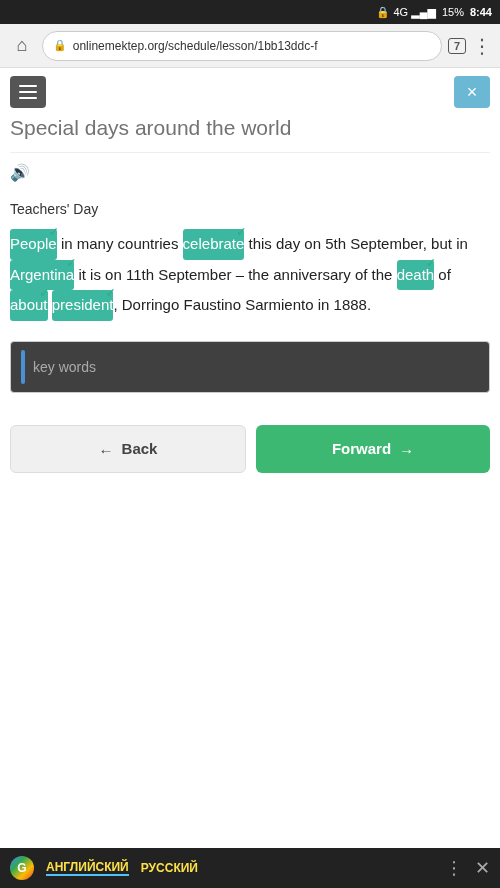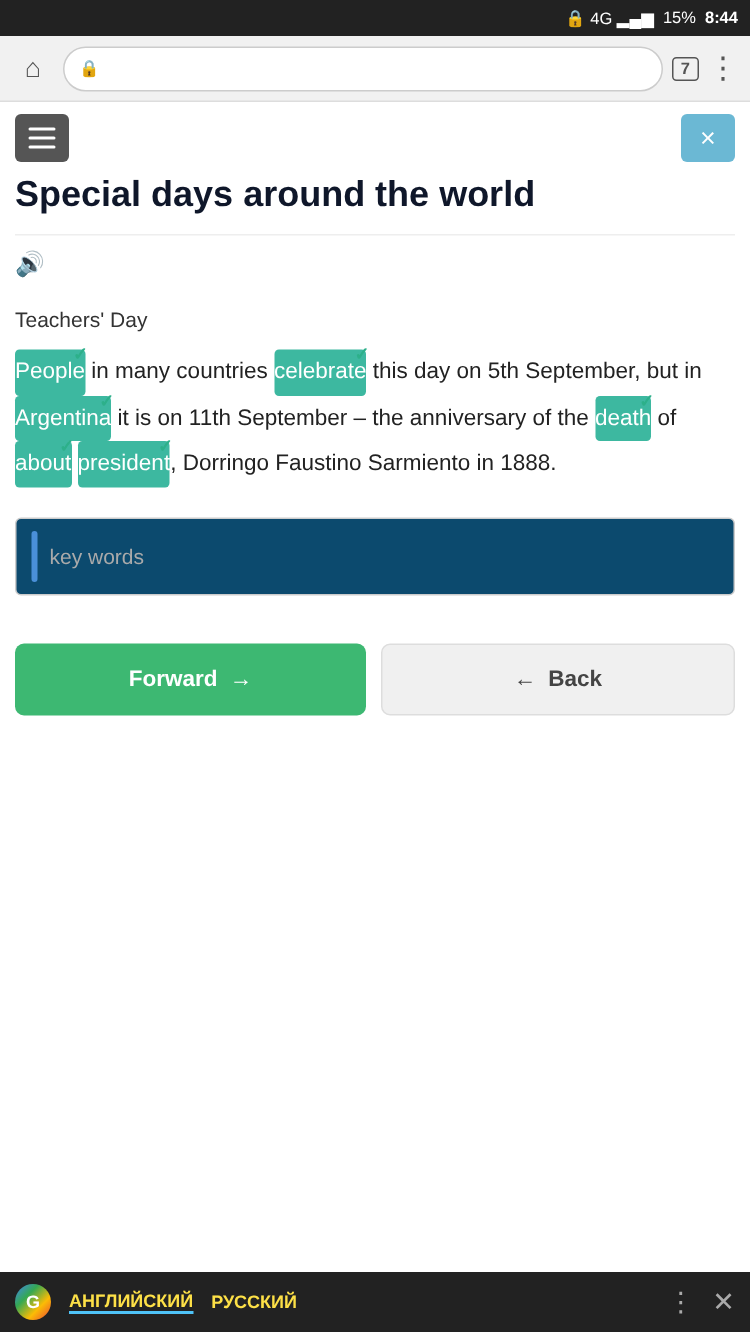--- a/index.html
+++ b/index.html
@@ -102,24 +102,24 @@
       color: #fff;
       border: none;
       border-radius: 4px;
       width: 36px; height: 32px;
       display: flex; align-items: center; justify-content: center;
       font-size: 18px;
       cursor: pointer;
     }
 
     .page-title {
-      font-size: 24px;
-      font-weight: bold;
+      font-size: 21px;
+      font-weight: normal;
       padding: 0 10px 12px 10px;
-      color: #0f172a;
+      color: #737373;
     }
 
     .instruction {
       padding: 8px 10px 12px 10px;
       font-size: 14px;
       font-weight: bold;
       color: #111;
       line-height: 1.5;
       display: flex;
       align-items: flex-start;
@@ -165,21 +165,21 @@
     
     .key-words-area {
       margin: 8px 10px;
       border: 1px solid #ccc;
       border-radius: 4px;
       height: 52px;
       display: flex;
       align-items: center;
       padding: 0 10px;
       gap: 8px;
-      background: #0c4a6e;
+      background: #404040;
     }
     .key-words-area .blue-bar {
       width: 4px;
       height: 34px;
       background: #4a90d9;
       border-radius: 2px;
       flex-shrink: 0;
     }
     .key-words-area .kw-placeholder {
       color: #aaa;
@@ -266,20 +266,21 @@
 <div class="status-bar">
   <span>🔒 <span>4G</span> ▂▄▆ </span>
   <span>15%</span>
   <span class="time">8:44</span>
 </div>
 
 <div class="browser-bar">
   <div class="nav-icon">⌂</div>
   <div class="url-bar">
     <span class="lock-icon">🔒</span>
+    <span>onlinemektep.org/schedule/lesson/1bb13ddc-f</span>
   </div>
   <div class="tab-count">7</div>
   <div class="menu-dots">⋮</div>
 </div>
 
 <div class="content">
 
   <div class="toolbar">
     <button class="menu-btn">
       <span></span>
@@ -320,27 +321,27 @@
       <span class="checkmark">✓</span>
     </span><span>, Dorringo Faustino Sarmiento in 1888.</span>
   </div>
 
   <div class="key-words-area">
     <div class="blue-bar"></div>
     <span class="kw-placeholder">key words</span>
   </div>
 
   <div class="nav-buttons">
+    <button class="nav-btn back">
+      <span class="arrow-left"></span>
+      <span>Back</span>
+    </button>
     <button class="nav-btn forward">
       <span>Forward</span>
       <span class="arrow-right"></span>
-    </button>
-    <button class="nav-btn back">
-      <span class="arrow-left"></span>
-      <span>Back</span>
     </button>
   </div>
 
 </div>
 
 <div class="lang-bar">
   <div class="google-icon">G</div>
   <button class="lang-btn active">АНГЛИЙСКИЙ</button>
   <button class="lang-btn">РУССКИЙ</button>
   <div class="spacer"></div>

